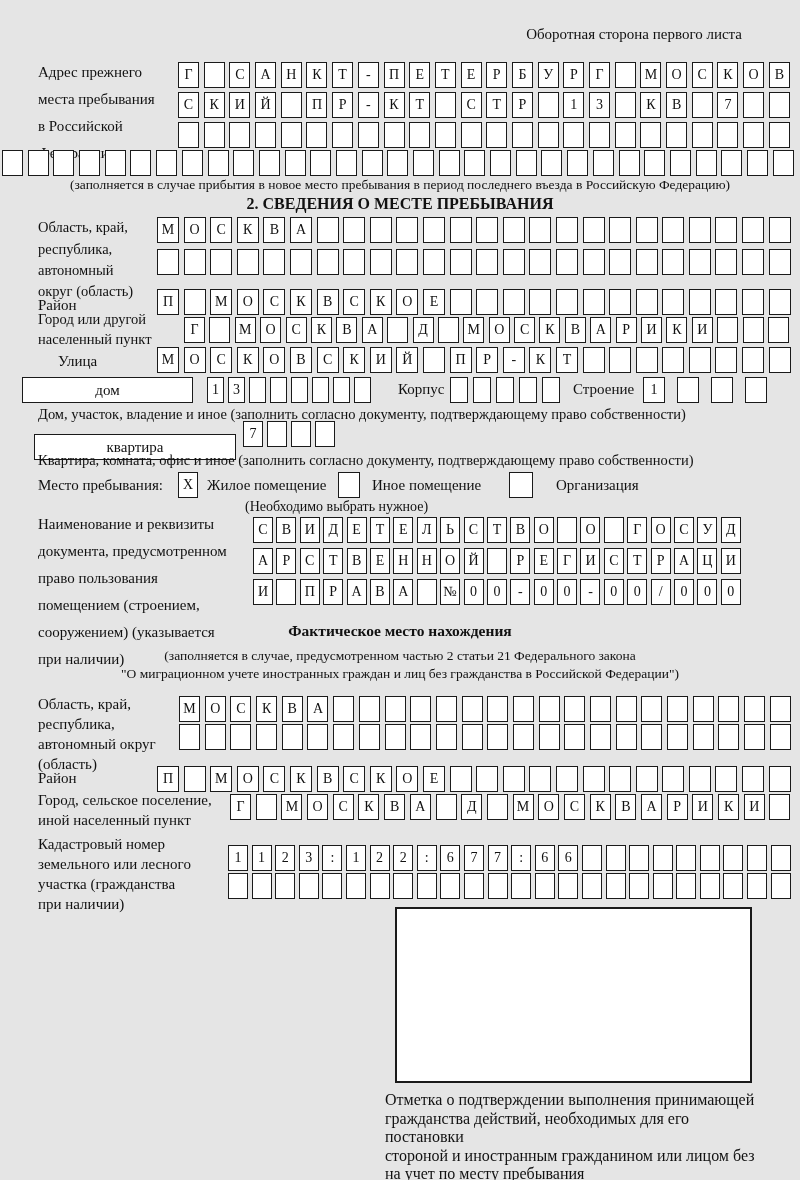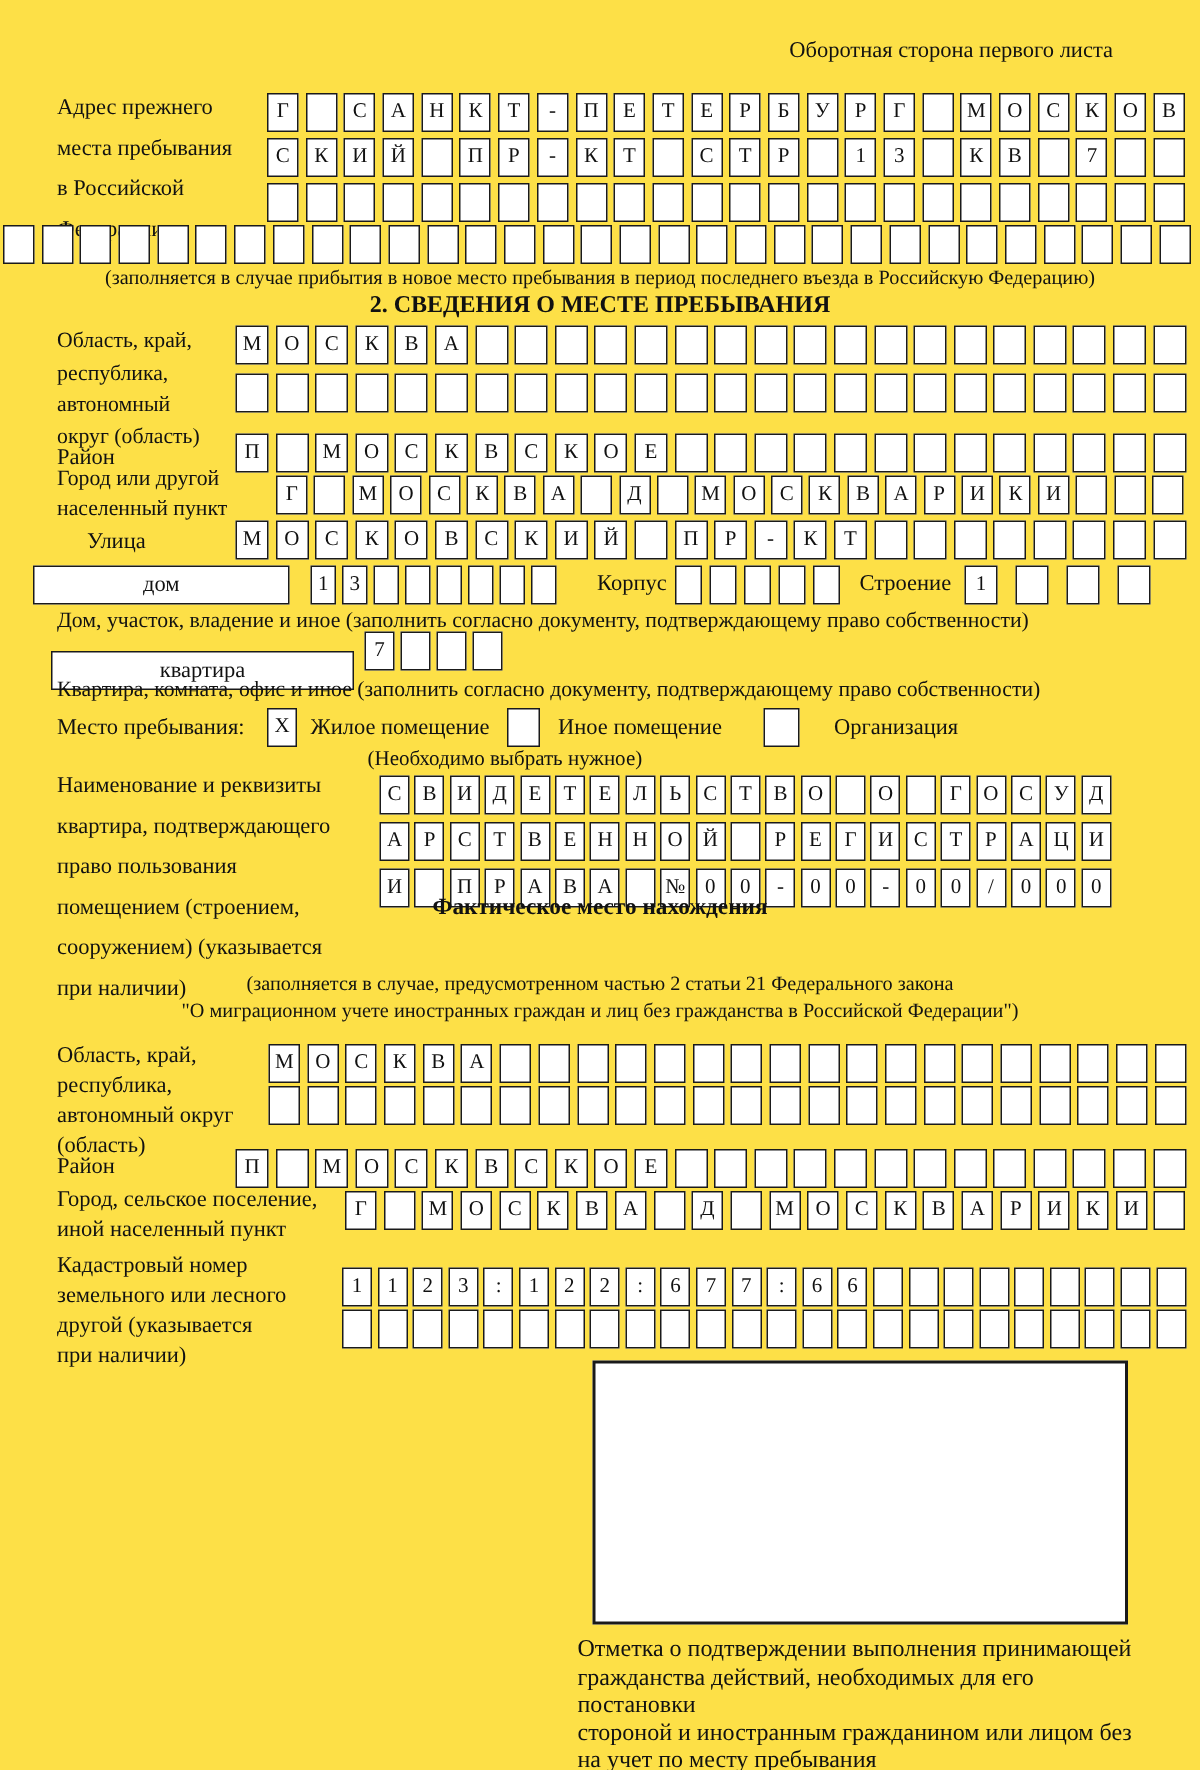--- a/index.html
+++ b/index.html
@@ -1,16 +1,16 @@
 <!DOCTYPE html>
 <html><head>
 <meta charset="utf-8">
 <style>
   html,body{margin:0;padding:0;background:#fff;}
-  #page{position:relative;width:800px;height:1180px;background:#fde047;
+  #page{position:relative;width:800px;height:1180px;background:#e5e5e5;
         font-family:"Liberation Serif","DejaVu Serif",serif;color:#111;overflow:hidden;}
   .t{position:absolute;white-space:nowrap;font-size:15px;line-height:1.15;}
   .small{font-size:13.5px;}
   .b{font-weight:bold;}
   .c{position:absolute;left:0;width:800px;text-align:center;}
   .row{position:absolute;display:flex;gap:4.7px;}
   .cbox{flex:none;width:var(--bw,21px);height:26px;border:1.7px solid #1a1a1a;box-sizing:border-box;
         display:flex;align-items:center;justify-content:center;
         font-family:"Liberation Serif","DejaVu Serif",serif;font-size:14px;background:#fff;}
   .wbox{position:absolute;height:26px;border:1.7px solid #1a1a1a;box-sizing:border-box;
@@ -329,21 +329,21 @@
   <div class="t" style="left:38px;top:477px;">Место пребывания:</div>
   <span class="cbox" style="position:absolute;left:178px;top:472px;--bw:20px;">X</span>
   <div class="t" style="left:207px;top:477px;">Жилое помещение</div>
   <span class="cbox" style="position:absolute;left:338px;top:472px;--bw:22px;"></span>
   <div class="t" style="left:372px;top:477px;">Иное помещение</div>
   <span class="cbox" style="position:absolute;left:509px;top:472px;--bw:24px;"></span>
   <div class="t" style="left:556px;top:477px;">Организация</div>
   <div class="t" style="left:245px;top:499px;font-size:14px;">(Необходимо выбрать нужное)</div>
 
   <div class="t" style="left:38px;top:516px;">Наименование и реквизиты</div>
-  <div class="t" style="left:38px;top:543px;">квартира, подтверждающего</div>
+  <div class="t" style="left:38px;top:543px;">документа, предусмотренном</div>
   <div class="t" style="left:38px;top:570px;">право пользования</div>
   <div class="t" style="left:38px;top:597px;">помещением (строением,</div>
   <div class="t" style="left:38px;top:624px;">сооружением) (указывается</div>
   <div class="t" style="left:38px;top:651px;">при наличии)</div>
   <div class="row" style="left:253px;top:517px;--bw:20px;gap:3.4px;">
       <span class="cbox">С</span>
       <span class="cbox">В</span>
       <span class="cbox">И</span>
       <span class="cbox">Д</span>
       <span class="cbox">Е</span>
@@ -404,21 +404,21 @@
       <span class="cbox">0</span>
       <span class="cbox">-</span>
       <span class="cbox">0</span>
       <span class="cbox">0</span>
       <span class="cbox">/</span>
       <span class="cbox">0</span>
       <span class="cbox">0</span>
       <span class="cbox">0</span>
     </div>
 
-  <div class="c b" style="top:596px;font-size:15.5px;">Фактическое место нахождения</div>
+  <div class="c b" style="top:622px;font-size:15.5px;">Фактическое место нахождения</div>
   <div class="c small" style="top:648px;">(заполняется в случае, предусмотренном частью 2 статьи 21 Федерального закона</div>
   <div class="c small" style="top:666px;">"О миграционном учете иностранных граждан и лиц без гражданства в Российской Федерации")</div>
 
   <div class="t" style="left:38px;top:696px;">Область, край,</div>
   <div class="t" style="left:38px;top:716px;">республика,</div>
   <div class="t" style="left:38px;top:736px;">автономный округ</div>
   <div class="t" style="left:38px;top:756px;">(область)</div>
   <div class="row" style="left:179px;top:696px;--bw:21px;">
       <span class="cbox">М</span>
       <span class="cbox">О</span>
@@ -522,21 +522,21 @@
       <span class="cbox">А</span>
       <span class="cbox">Р</span>
       <span class="cbox">И</span>
       <span class="cbox">К</span>
       <span class="cbox">И</span>
       <span class="cbox"></span>
     </div>
 
   <div class="t" style="left:38px;top:836px;">Кадастровый номер</div>
   <div class="t" style="left:38px;top:856px;">земельного или лесного</div>
-  <div class="t" style="left:38px;top:876px;">другой (указывается</div>
+  <div class="t" style="left:38px;top:876px;">участка (гражданства</div>
   <div class="t" style="left:38px;top:896px;">при наличии)</div>
   <div class="row" style="left:228px;top:845px;--bw:20px;gap:3.6px;">
       <span class="cbox">1</span>
       <span class="cbox">1</span>
       <span class="cbox">2</span>
       <span class="cbox">3</span>
       <span class="cbox">:</span>
       <span class="cbox">1</span>
       <span class="cbox">2</span>
       <span class="cbox">2</span>

